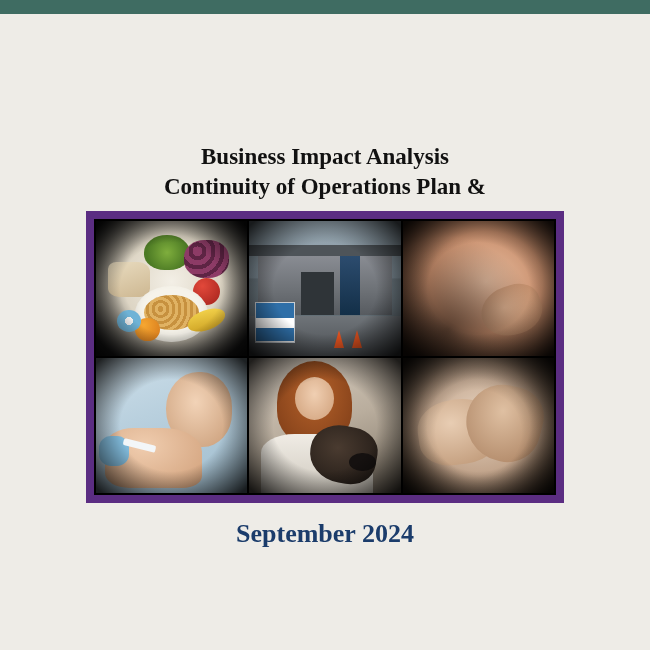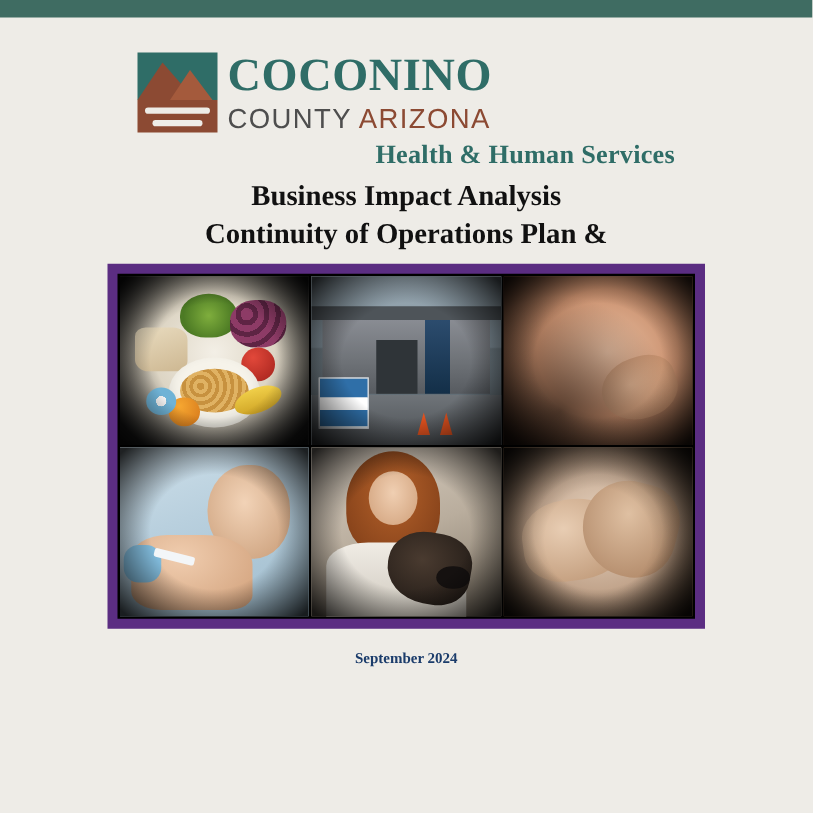--- a/index.html
+++ b/index.html
@@ -400,56 +400,34 @@
   }
 
   
   .doc-date {
     position: absolute;
     top: 505px;
     left: 0;
     width: 650px;
     text-align: center;
     font-family: "Liberation Serif", serif;
-    font-size: 12px;
+    font-size: 26px;
     font-weight: bold;
     color: #1b3c6b;
   }
 </style>
 </head>
 <body>
 
 <div class="page">
 
   <div class="top-band"></div>
 
   <div class="page-body">
 
-    <div class="logo-wrap">
-      <div class="logo">
-        <div class="logo-row">
-          <div class="logo-mark">
-            <div class="sky"></div>
-            <div class="mtn"></div>
-            <div class="mtn2"></div>
-            <div class="ground"></div>
-            <div class="stripe"></div>
-            <div class="stripe2"></div>
-          </div>
-          <div class="logo-text">
-            <div class="logo-title">COCONINO</div>
-            <div class="logo-sub">
-              <span class="county">COUNTY</span>
-              <span class="arizona">ARIZONA</span>
-            </div>
-          </div>
-        </div>
-        <div class="logo-tagline">Health &amp; Human Services</div>
-      </div>
-    </div>
 
     <div class="doc-title">
       <div>Business Impact Analysis</div>
       <div>Continuity of Operations Plan &amp;</div>
     </div>
 
     <div class="collage-frame">
       <div class="collage">
 
         <div class="cell p-food">

